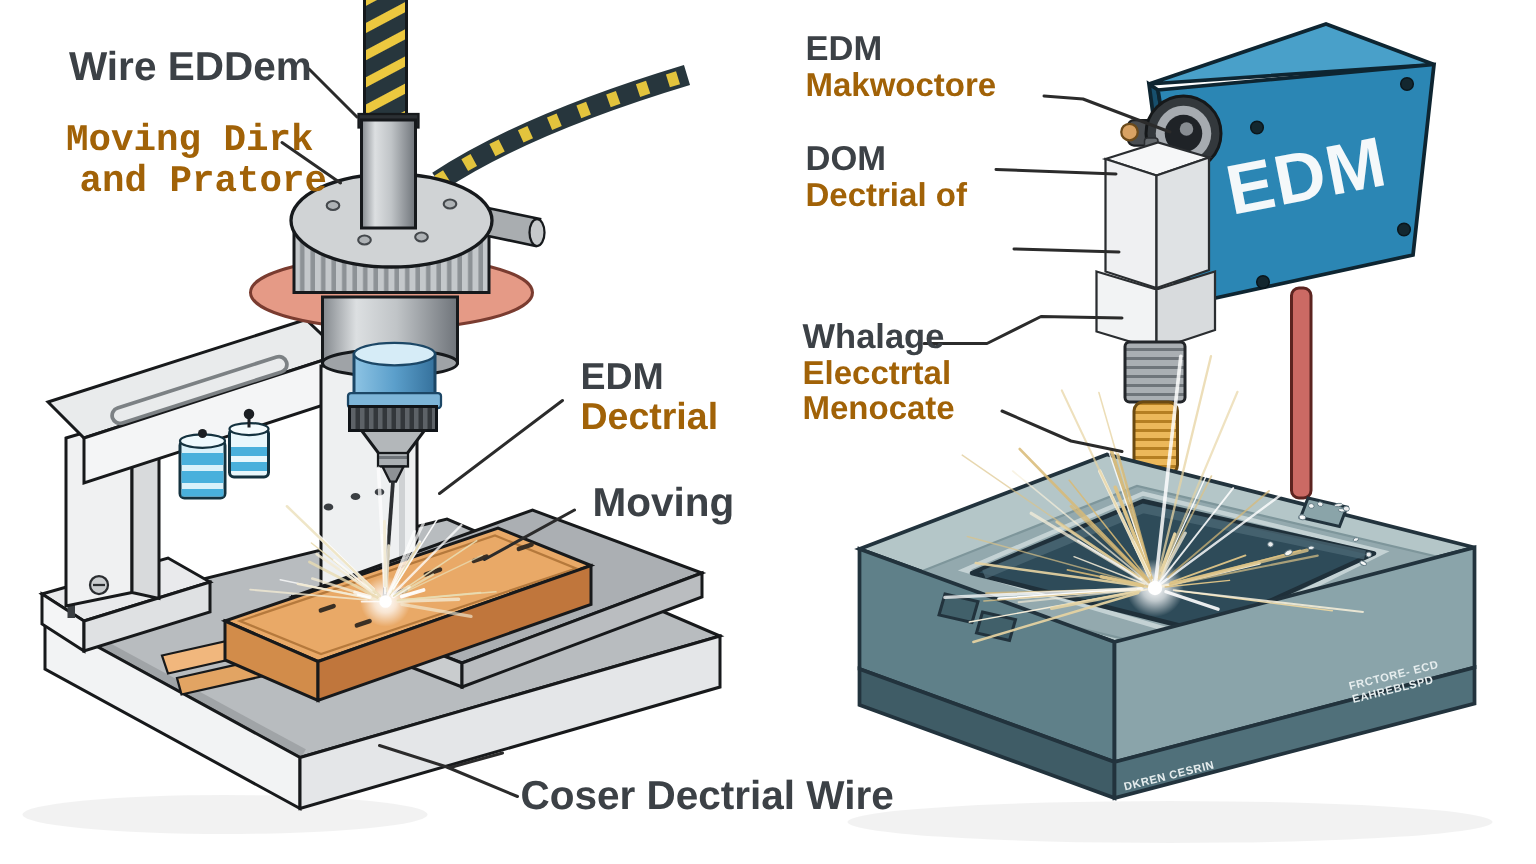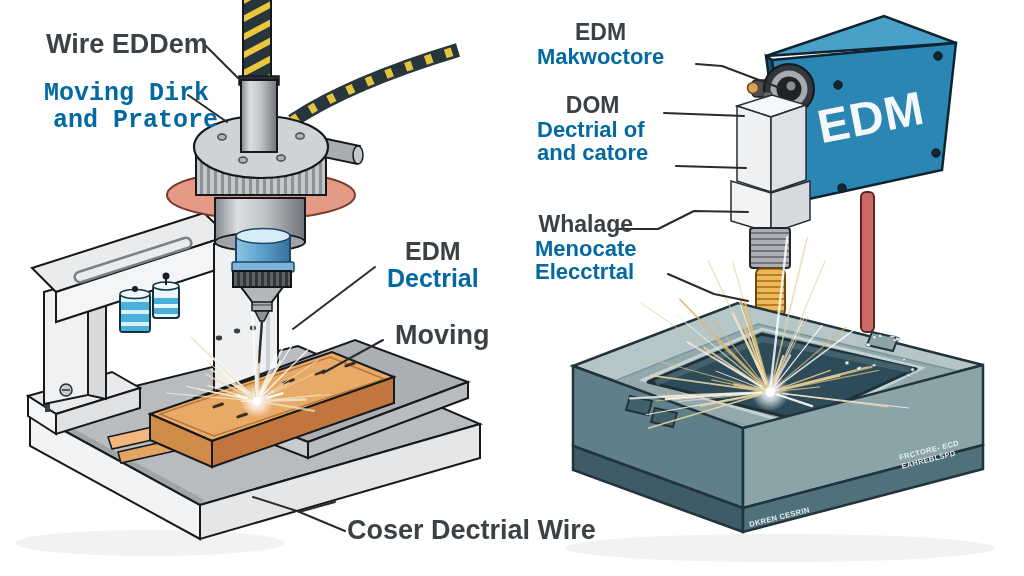--- a/index.html
+++ b/index.html
@@ -1,21 +1,21 @@
 <!DOCTYPE html>
 <html><head>
 <meta charset="utf-8">
 <style>
   html,body{margin:0;padding:0;background:#fff;}
   .canvas{position:relative;width:1024px;height:576px;background:#ffffff;overflow:hidden;
           font-family:"Liberation Sans",sans-serif;}
   .art{position:absolute;left:0;top:0;}
   .lbl{position:absolute;line-height:1.07;white-space:nowrap;}
-  .lbl .b{font-weight:700;color:#3c4146;text-align:center;}
-  .lbl .g{font-weight:600;color:#0369a1;}
+  .lbl .b{font-weight:700;color:#3c4146;}
+  .lbl .g{font-weight:600;color:#a16207;}
   .fs27{font-size:27px;}
   .fs25{font-size:25px;}
   .fs23{font-size:23px;}
   .fs22{font-size:22px;}
   .ind{padding-left:9px;}
 </style>
 </head>
 <body>
 
 <div class="canvas">
@@ -375,22 +375,21 @@
 </div>
 
 <div class="lbl fs23" style="left:537px;top:20px;">
   <div class="b">EDM</div>
   <div class="g fs22">Makwoctore</div>
 </div>
 
 <div class="lbl fs23" style="left:537px;top:93px;">
   <div class="b">DOM</div>
   <div class="g fs22">Dectrial of</div>
-  <div class="g fs22">and catore</div>
 </div>
 
 <div class="lbl fs23" style="left:535px;top:212px;">
   <div class="b">Whalage</div>
+  <div class="g fs22">Elecctrtal</div>
   <div class="g fs22">Menocate</div>
-  <div class="g fs22">Elecctrtal</div>
 </div>
 
 </div>
 
 </body></html>

